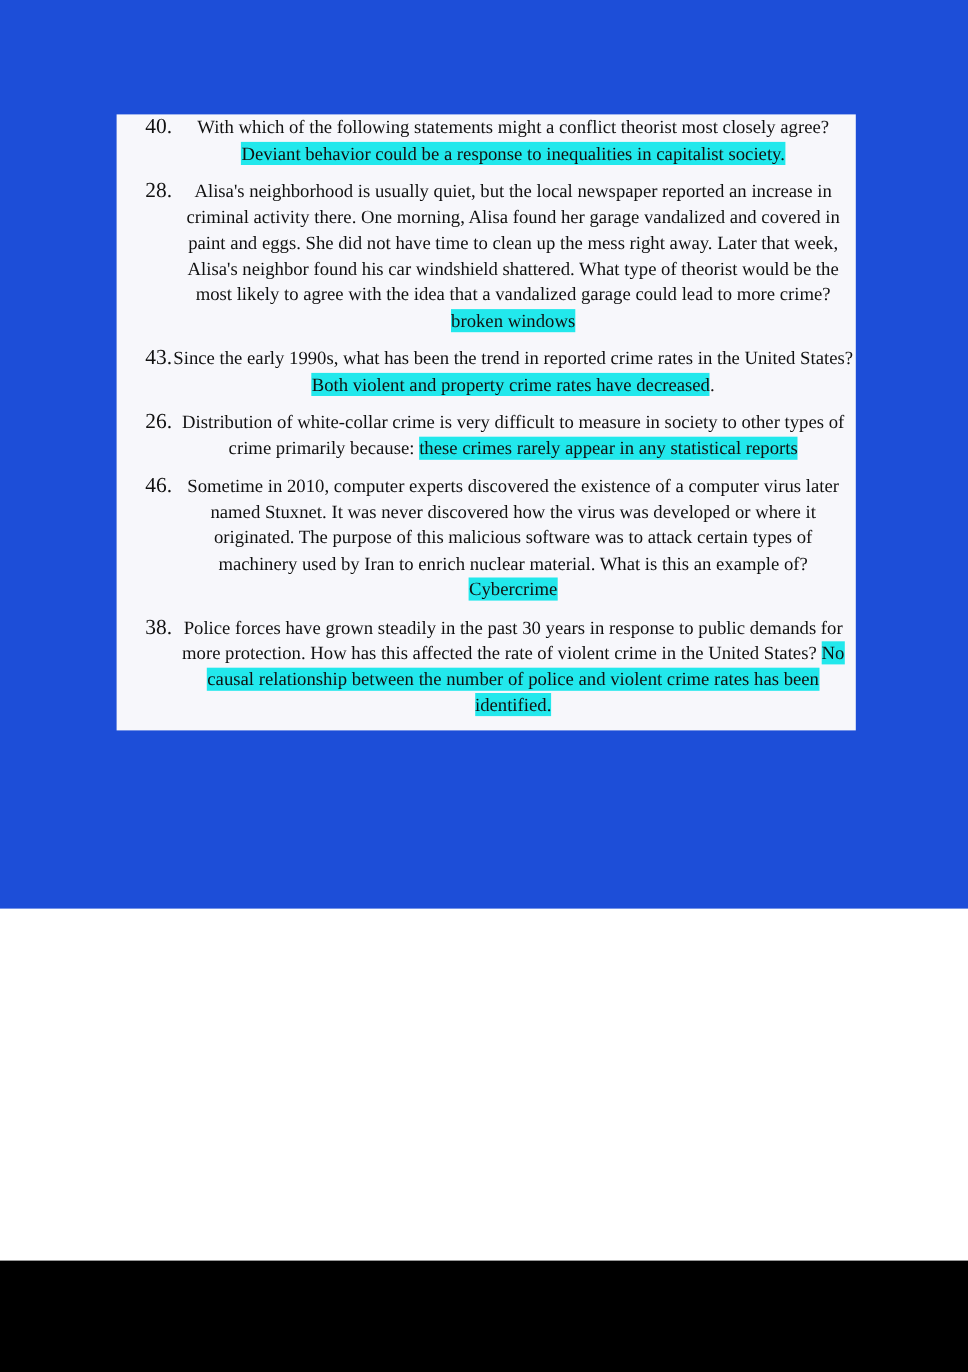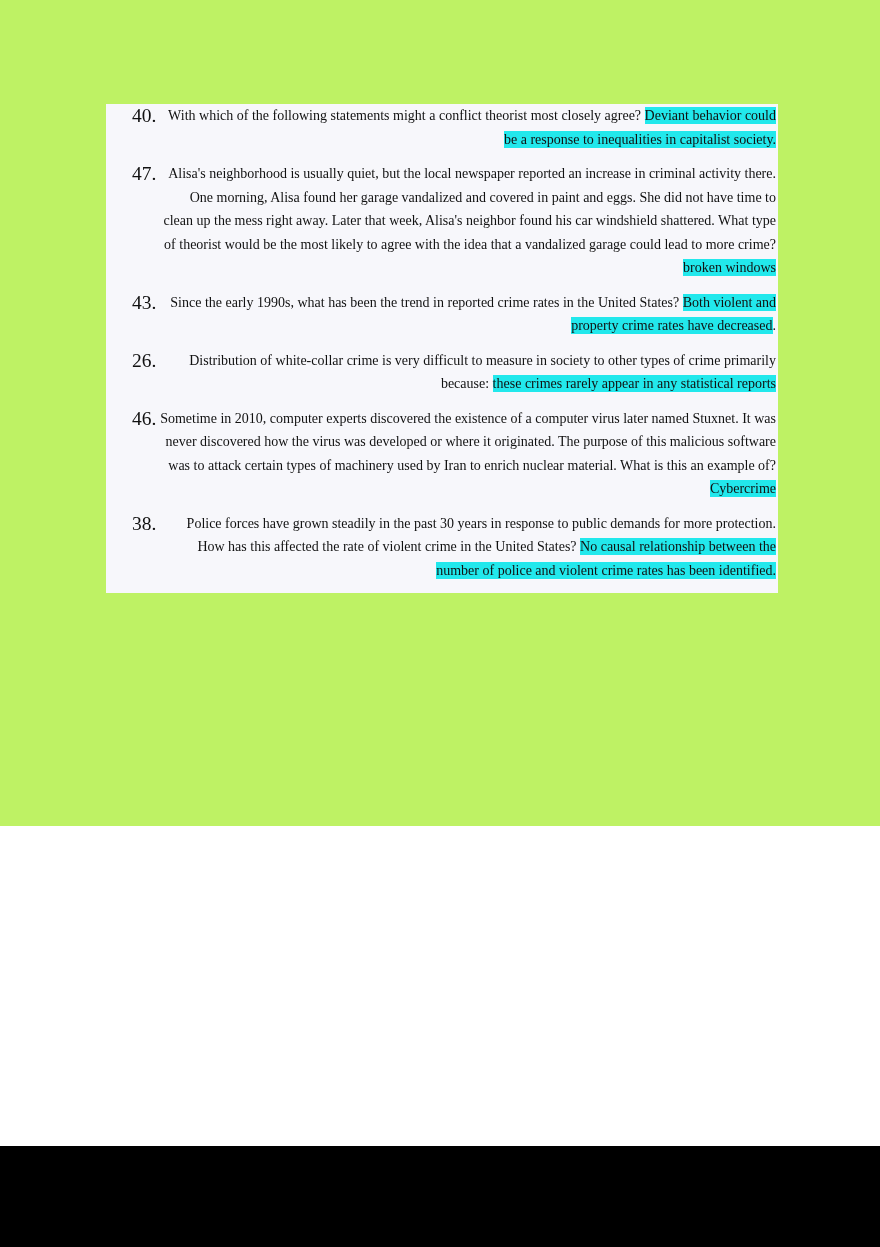--- a/index.html
+++ b/index.html
@@ -13,21 +13,21 @@
     position: relative;
     font-family: "Liberation Serif", "DejaVu Serif", serif;
     overflow: hidden;
   }
   #page {
     position: absolute;
     left: 0;
     top: 0;
     width: 880px;
     height: 826px;
-    background: #bef264;
+    background: #1d4ed8;
   }
   #content-block {
     position: absolute;
     left: 106px;
     top: 104px;
     width: 672px;
     background: #f7f7fb;
     padding: 0;
   }
   .qlist {
@@ -44,26 +44,26 @@
   .qnum {
     width: 24px;
     min-width: 24px;
     text-align: right;
     font-size: 19.5px;
     line-height: 23.5px;
     color: #111111;
     padding-left: 26px;
   }
   .qtext {
-    font-size: 14px;
+    font-size: 17px;
     line-height: 23.5px;
     color: #111111;
     padding-left: 1px;
     padding-right: 2px;
-    text-align: right;
+    text-align: center;
     flex: 1;
   }
   .hl {
     background: #22e8ec;
     box-decoration-break: clone;
     -webkit-box-decoration-break: clone;
     padding: 1px 0 1px 0;
   }
   #bottom-bar {
     position: absolute;
@@ -78,21 +78,21 @@
 <body>
 
 <div id="page">
   <div id="content-block">
     <ol class="qlist" id="qlist">
         <li class="qitem">
           <span class="qnum">40.</span>
           <span class="qtext"><span>With which of the following statements might a conflict theorist most closely agree? </span><span class="hl">Deviant behavior could be a response to inequalities in capitalist society.</span><span></span></span>
         </li>
         <li class="qitem">
-          <span class="qnum">47.</span>
+          <span class="qnum">28.</span>
           <span class="qtext"><span>Alisa's neighborhood is usually quiet, but the local newspaper reported an increase in criminal activity there. One morning, Alisa found her garage vandalized and covered in paint and eggs. She did not have time to clean up the mess right away. Later that week, Alisa's neighbor found his car windshield shattered. What type of theorist would be the most likely to agree with the idea that a vandalized garage could lead to more crime? </span><span class="hl">broken windows</span><span></span></span>
         </li>
         <li class="qitem">
           <span class="qnum">43.</span>
           <span class="qtext"><span>Since the early 1990s, what has been the trend in reported crime rates in the United States? </span><span class="hl">Both violent and property crime rates have decreased</span><span>.</span></span>
         </li>
         <li class="qitem">
           <span class="qnum">26.</span>
           <span class="qtext"><span>Distribution of white-collar crime is very difficult to measure in society to other types of crime primarily because: </span><span class="hl">these crimes rarely appear in any statistical reports</span><span></span></span>
         </li>

